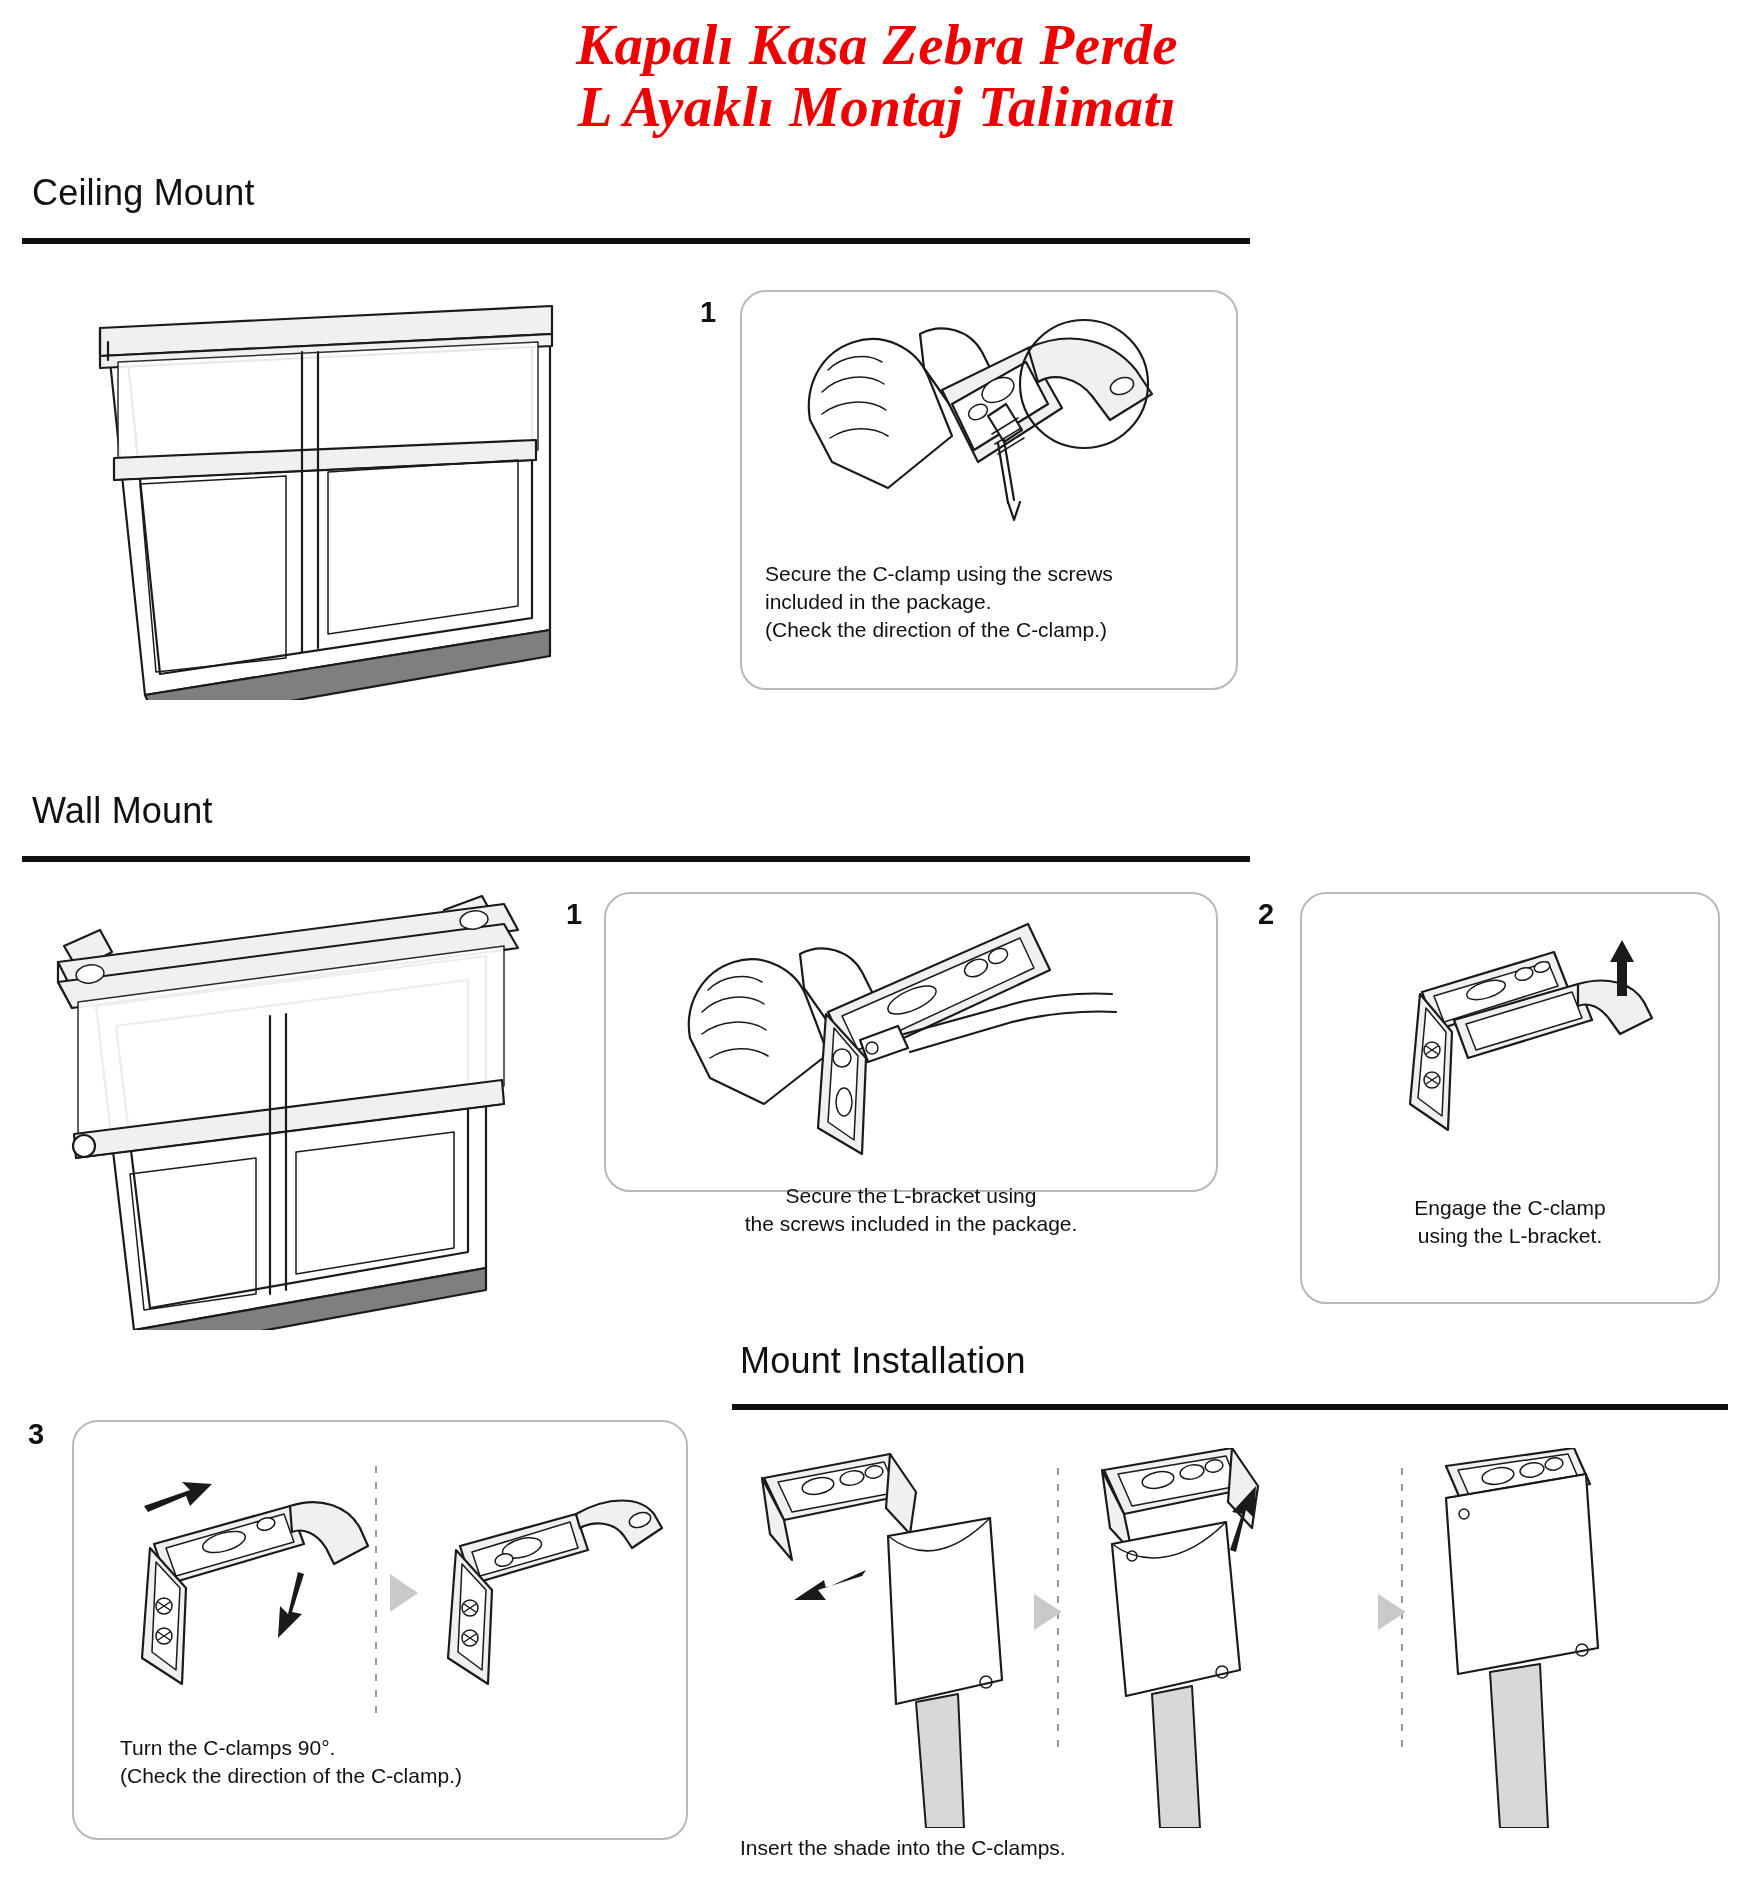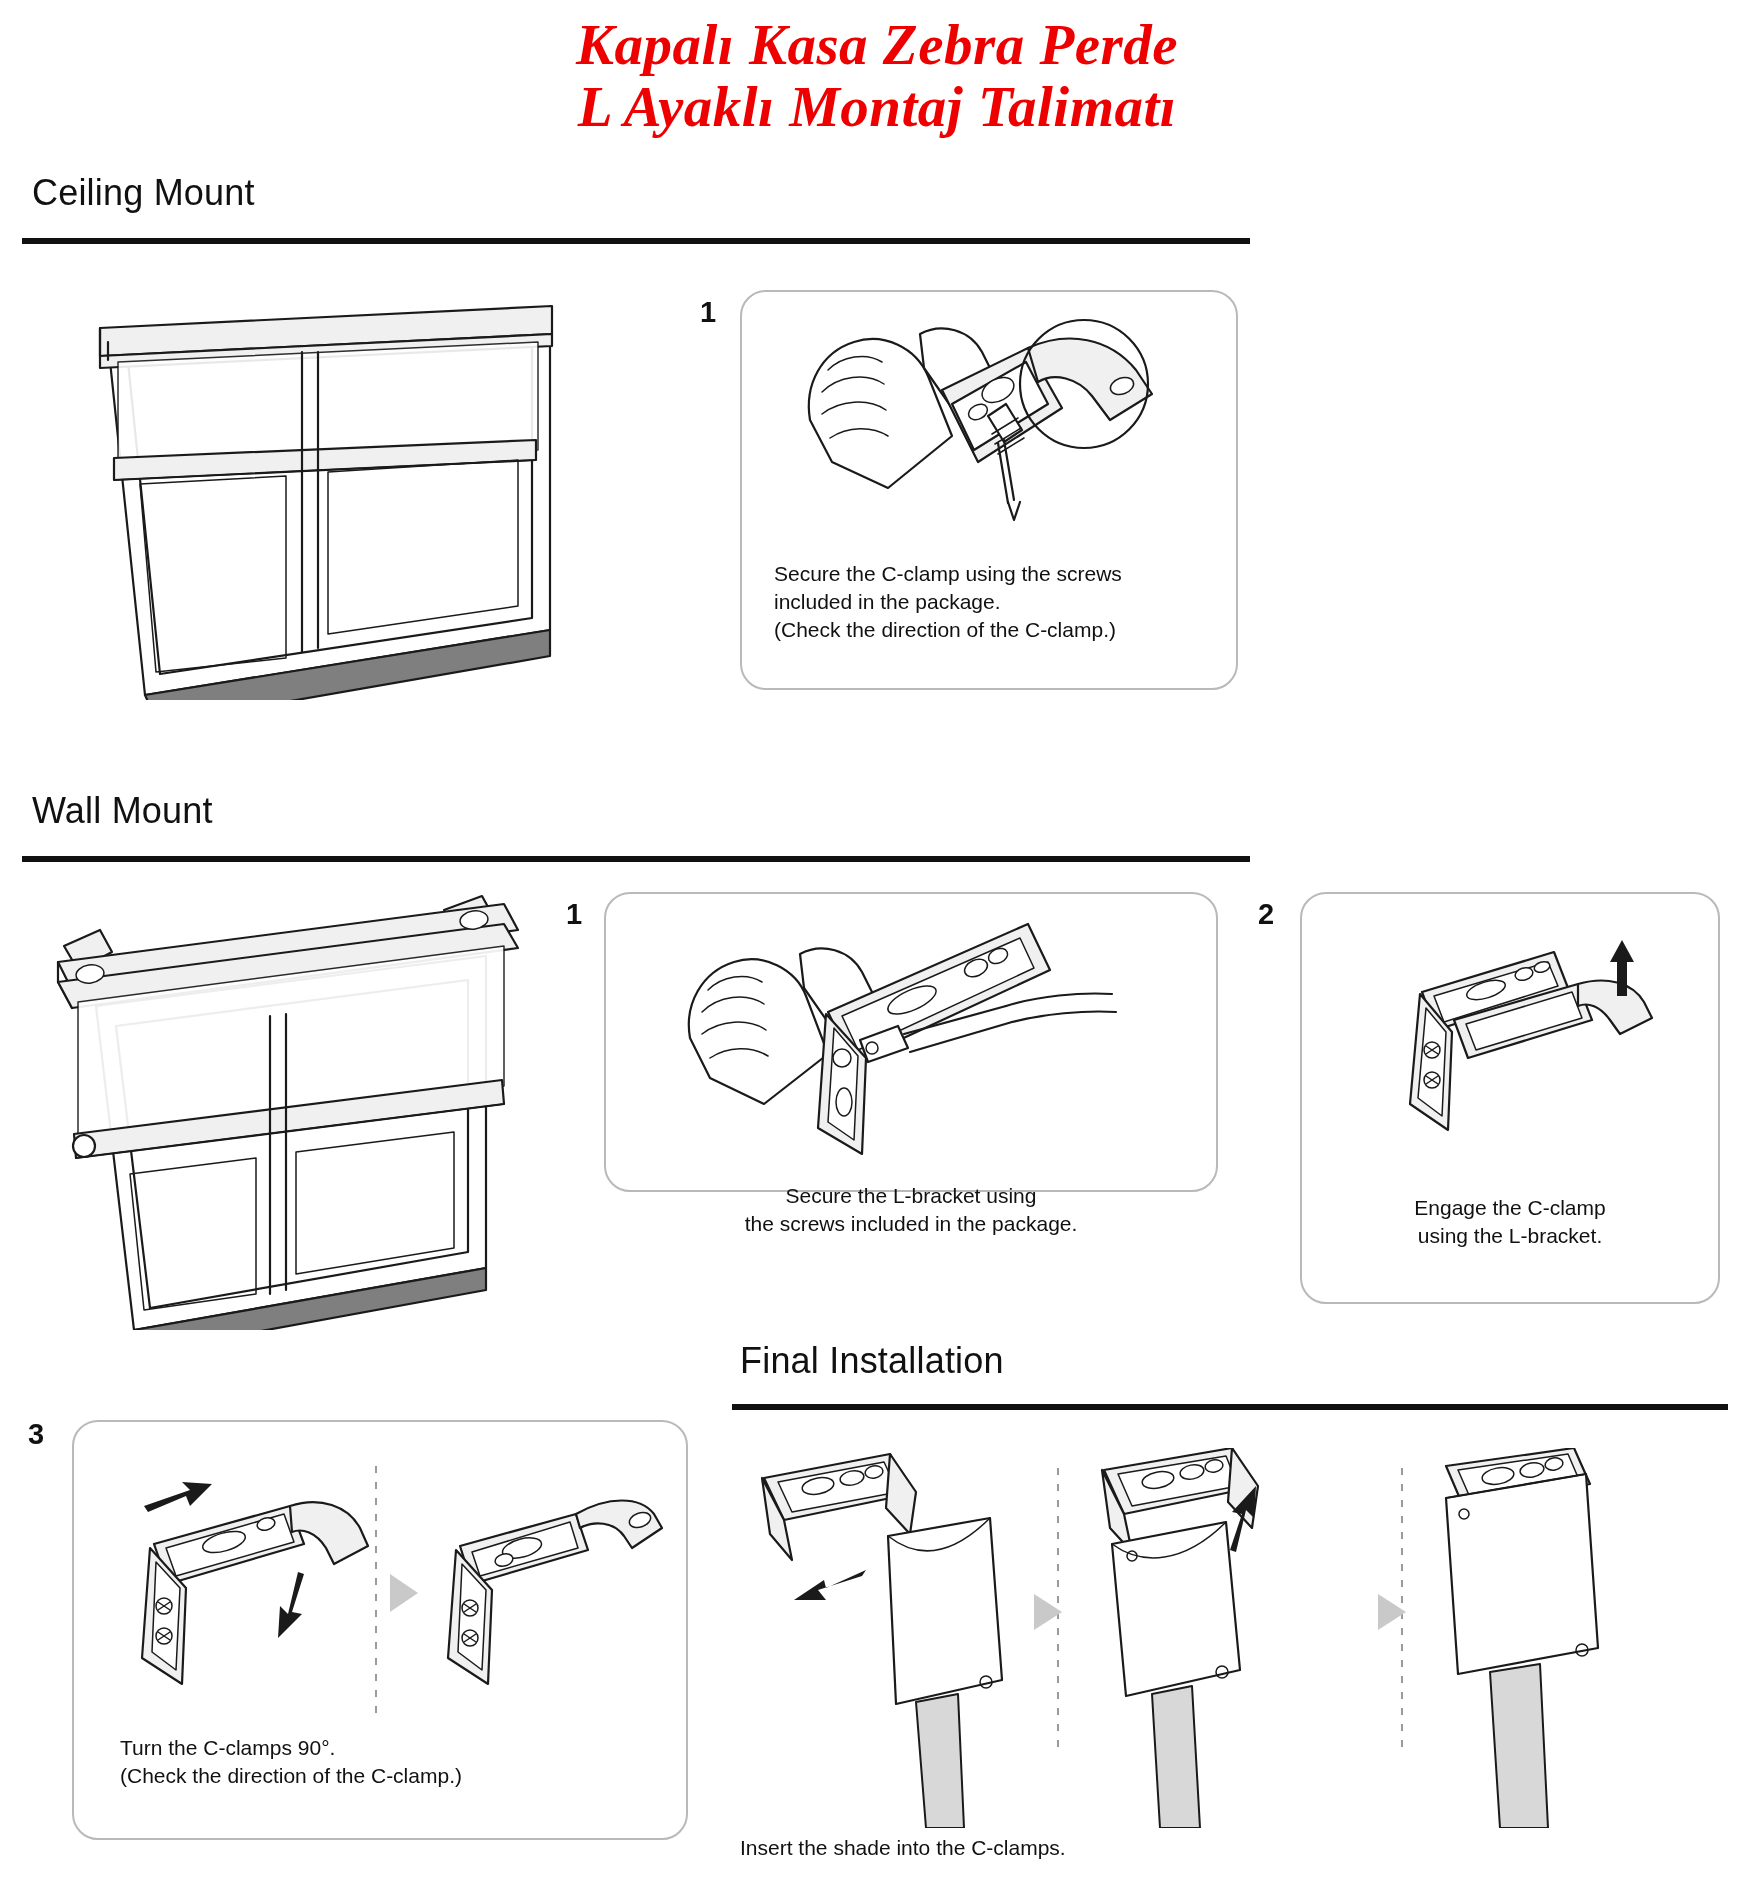--- a/index.html
+++ b/index.html
@@ -158,21 +158,21 @@
 
       <path class="fw" d="M196 104 L214 92 L230 118 L212 130 Z"></path>
       <path class="ln" d="M212 128 L222 188"></path>
       <path class="ln" d="M206 131 L216 191"></path>
       <path class="ln-t" d="M200 122 L226 106 M203 132 L229 116 M206 142 L232 126"></path>
       <path class="ln" d="M216 190 L222 208 L228 190"></path>
 
       <circle class="ln" cx="292" cy="72" r="64" fill="none"></circle>
     </svg>
   </div>
-  <div class="panel-caption caption-left" style="top:268px; left:0; padding:0 32px; box-sizing:border-box;">
+  <div class="panel-caption caption-left" style="top:268px; left:0; padding:0 23px; box-sizing:border-box;">
     <div>Secure the C-clamp using the screws</div>
     <div>included in the package.</div>
     <div>(Check the direction of the C-clamp.)</div>
   </div>
 </div>
 
 <div class="section-heading" style="left:32px; top:790px;">Wall Mount</div>
 <div class="section-rule" style="left:22px; top:856px; width:1228px;"></div>
 
 <div class="art" style="left:34px; top:890px;">
@@ -266,21 +266,21 @@
 
       <path class="fdk" d="M228 28 L240 6 L252 28 L245 28 L245 62 L235 62 L235 28 Z"></path>
     </svg>
   </div>
   <div class="panel-caption" style="top:300px;">
     <div>Engage the C-clamp</div>
     <div>using the L-bracket.</div>
   </div>
 </div>
 
-<div class="section-heading" style="left:740px; top:1340px;">Final Installation</div>
+<div class="section-heading" style="left:740px; top:1340px;">Mount Installation</div>
 <div class="section-rule" style="left:732px; top:1404px; width:996px;"></div>
 
 <div class="step-num" style="left:28px; top:1418px;">3</div>
 <div class="panel" style="left:72px; top:1420px; width:616px; height:420px;">
 
   <div class="art" style="left:46px; top:40px;">
     <svg width="260" height="250" viewBox="0 0 260 250">
       <path class="fg" d="M34 82 L170 44 L184 82 L48 122 Z"></path>
       <path class="fw-t" d="M46 86 L164 52 L174 80 L56 114 Z"></path>
       <ellipse class="fw-t" cx="104" cy="80" rx="22" ry="9" transform="rotate(-16 104 80)"></ellipse>

